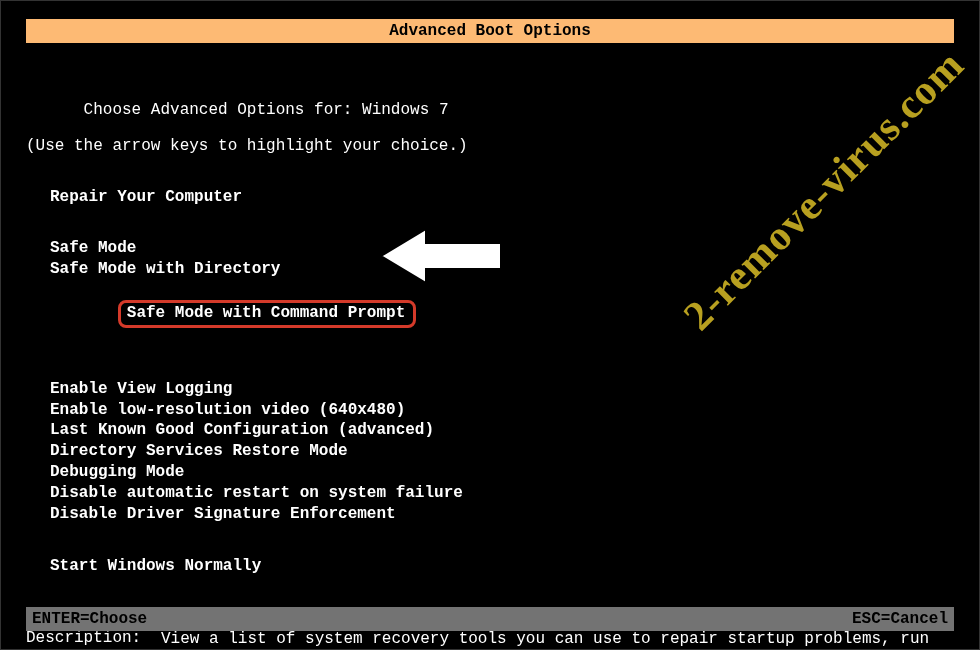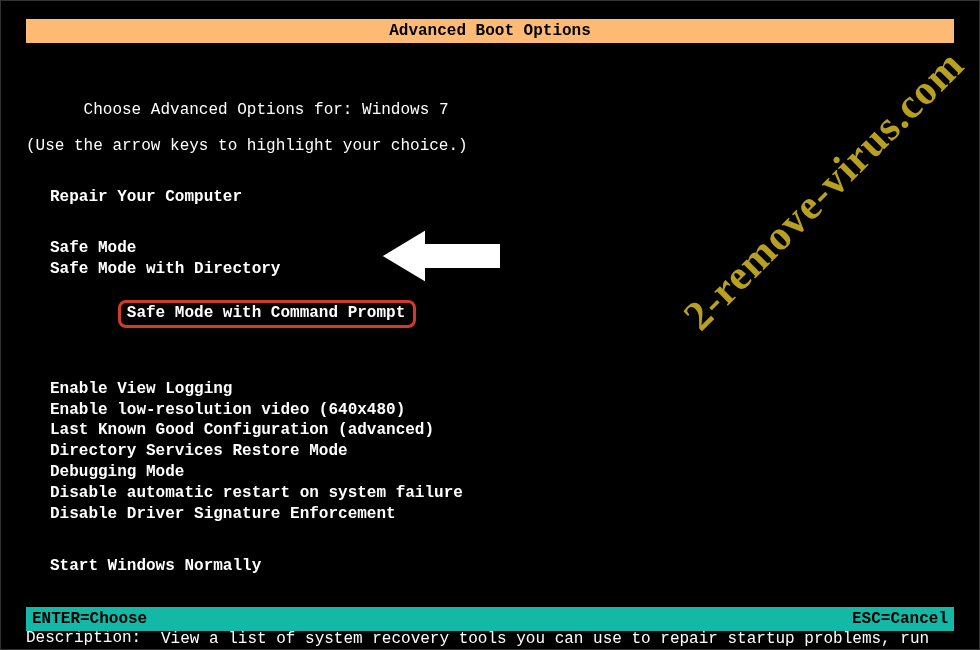--- a/index.html
+++ b/index.html
@@ -70,21 +70,21 @@
       flex-shrink: 0;
     }
     .description-text {
       line-height: 1.3;
     }
     .footer-bar {
       position: absolute;
       bottom: 18px;
       left: 25px;
       right: 25px;
-      background: #14b8a6;
+      background: #737373;
       color: #000;
       padding: 3px 6px;
       display: flex;
       justify-content: space-between;
       font-weight: bold;
     }
     .arrow-overlay {
       position: absolute;
       left: 370px;
       top: 220px;

